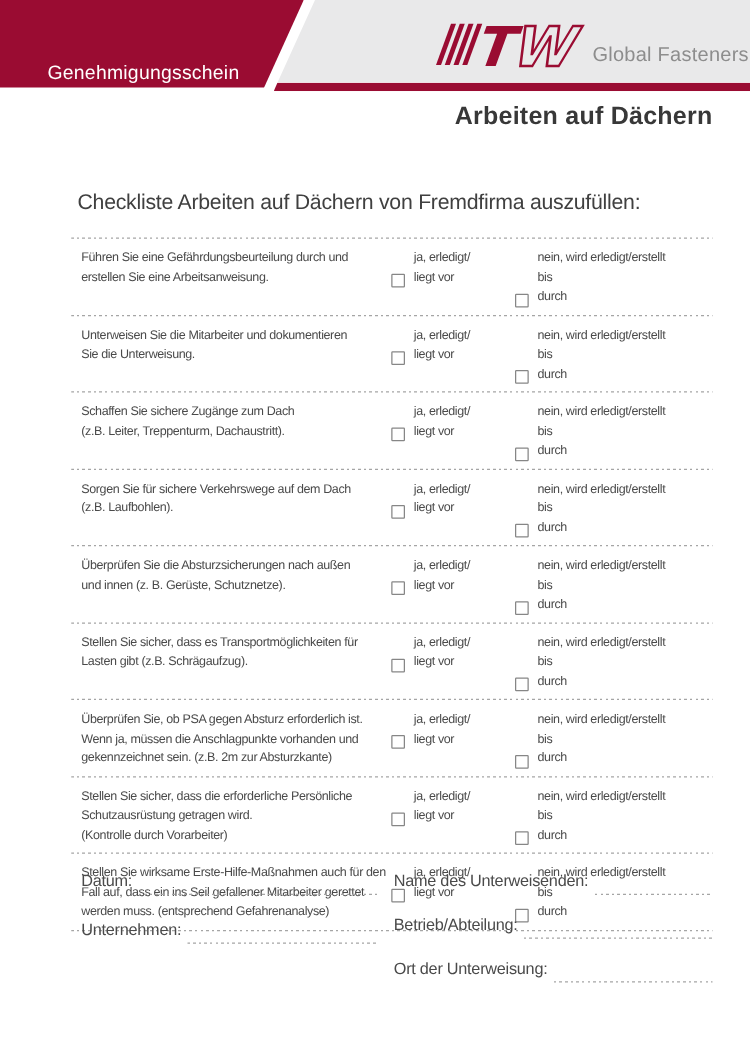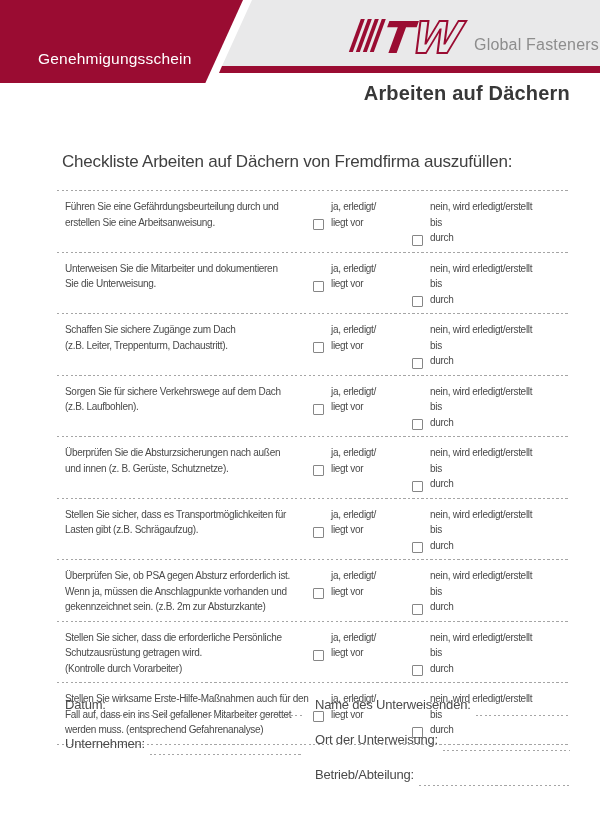--- a/index.html
+++ b/index.html
@@ -9,21 +9,21 @@
     --dash-img:repeating-linear-gradient(90deg,#a5a5a5 0 2px,transparent 2px 4.5px);
   }
   *{margin:0;padding:0;box-sizing:border-box;}
   html,body{background:#fff;}
   .page{
     position:relative;width:600px;height:840px;background:#fff;overflow:hidden;
     font-family:"Liberation Sans",sans-serif;color:var(--ink);
   }
   
   .banner-red{
-    position:absolute;left:0;top:0;width:250px;height:83px;background:var(--brand-red);
+    position:absolute;left:0;top:0;width:250px;height:70px;background:var(--brand-red);
     clip-path:polygon(0 0,243px 0,199px 97px,0 97px);
   }
   .banner-title{
     position:absolute;left:38px;top:50px;color:#fff;font-size:15.5px;letter-spacing:.2px;
   }
   .band-gray{
     position:absolute;left:0;top:0;width:600px;height:66px;background:var(--band-gray);
     clip-path:polygon(252px 0,600px 0,600px 66px,222px 66px);
   }
   .bar-red{
@@ -323,23 +323,23 @@
     <span class="dotline"></span>
   </div>
 </div>
   <div class="fields-right">
   <div class="field">
     <span class="field-label">Name des Unterweisenden:</span>
     <span class="dotline"></span>
   </div>
 
   <div class="field">
+    <span class="field-label">Betrieb/Abteilung:</span>
+    <span class="dotline"></span>
+  </div>
+
+  <div class="field">
     <span class="field-label">Ort der Unterweisung:</span>
     <span class="dotline"></span>
   </div>
-
-  <div class="field">
-    <span class="field-label">Betrieb/Abteilung:</span>
-    <span class="dotline"></span>
-  </div>
 </div>
 
 </div>
 
 </body></html>

